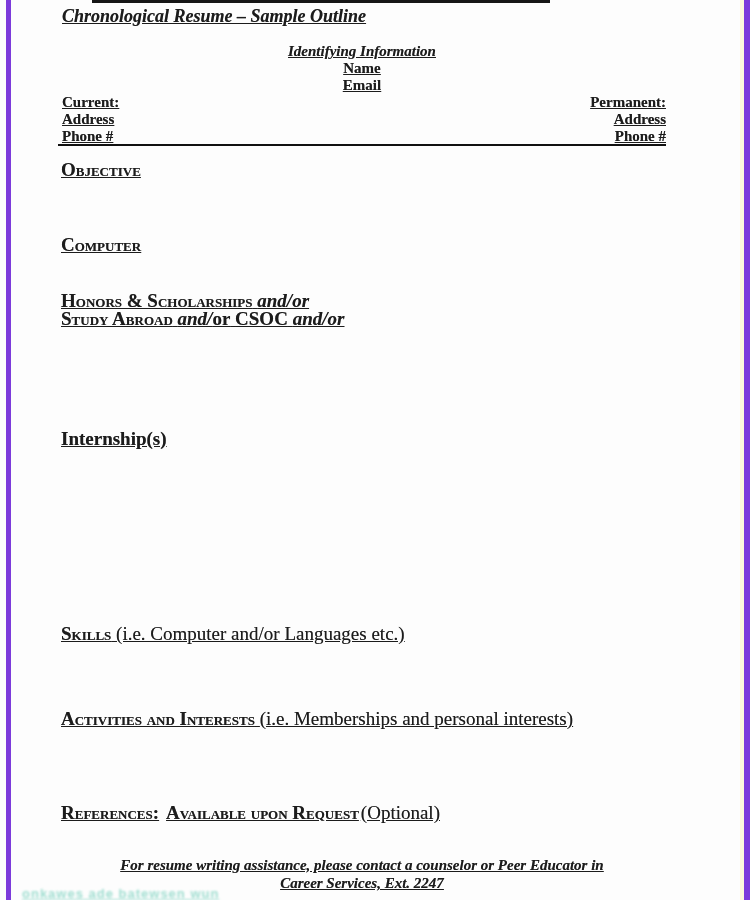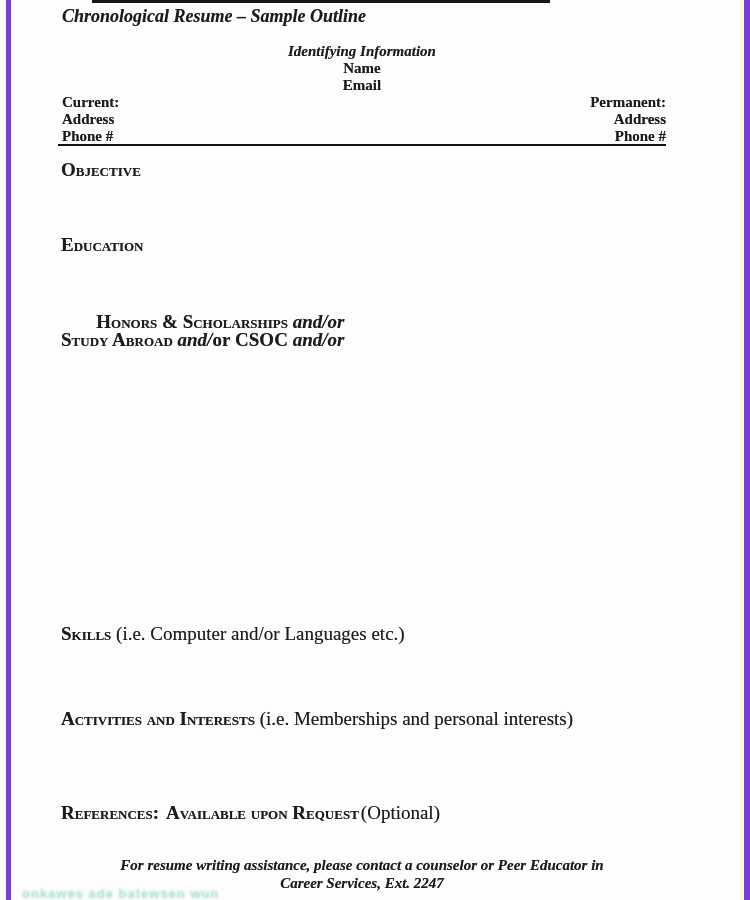--- a/index.html
+++ b/index.html
@@ -8,40 +8,40 @@
     background:#fdfdfd;
     font-family:"Liberation Serif","DejaVu Serif",serif;
     color:#1c1c1c;
   }
   .page{position:absolute;inset:0;}
   .stripe{position:absolute;top:0;bottom:0;}
   .stripe.left{left:6px;width:5px;background:#7c3bdb;}
   .stripe.right{left:744px;width:6px;background:#7c3bdb;}
   .cream{position:absolute;top:0;bottom:0;left:740px;width:4px;background:#fdf8dd;}
   .top-band{position:absolute;left:92px;top:0;width:458px;height:3px;background:#161616;}
-  .abs{position:absolute;}
+  .abs{position:absolute;text-decoration:underline;}
   .txt{text-shadow:0 0 .5px rgba(0,0,0,.5);}
   .title{left:62px;top:6px;font-size:18px;font-weight:bold;font-style:italic;}
   .center-band{left:58px;width:608px;text-align:center;font-size:15px;line-height:17px;}
   .id-heading{top:43px;font-weight:bold;font-style:italic;}
   .id-name{top:60px;font-weight:bold;}
   .id-email{top:77px;font-weight:bold;}
   .addr{top:94px;font-size:15px;line-height:17px;font-weight:bold;}
   .addr.leftcol{left:62px;text-align:left;}
   .addr.rightcol{left:58px;width:608px;text-align:right;}
   .divider{left:58px;top:144px;width:608px;height:2px;background:#111;}
   .sec{left:61px;font-size:19px;line-height:18px;}
   .sc{font-variant:small-caps;font-weight:bold;}
   .b{font-weight:bold;}
   .bi{font-weight:bold;font-style:italic;}
   .i{font-style:italic;}
   .note{font-weight:normal;}
   .sec-objective{top:161px;}
   .sec-education{top:236px;}
-  .sec-honors{top:313px;text-align:right;}
+  .sec-honors{top:292px;}
   .sec-experience{top:430px;}
   .sec-leadership{top:539px;}
   .sec-skills{top:625px;}
   .sec-activities{top:710px;}
   .sec-references{top:804px;}
   .ref-part2{margin-left:7px;}
   .ref-note{margin-left:2px;}
   .footer{left:58px;top:856px;width:608px;text-align:center;
     font-size:15px;line-height:18px;font-weight:bold;font-style:italic;}
   .watermark{left:22px;top:886px;font-family:"Liberation Sans","DejaVu Sans",sans-serif;
@@ -75,37 +75,40 @@
     <div>Phone #</div>
   </div>
 
   <div class="abs divider"></div>
 
   <div class="abs txt sec sec-objective">
     <span class="sc">Objective</span>
   </div>
 
   <div class="abs txt sec sec-education">
-    <span class="sc">Education</span>
+    <span class="sc">Computer</span>
   </div>
 
   <div class="abs txt sec sec-honors">
     <div>
       <span class="sc">Honors &amp; Scholarships</span>
       <span class="bi">and/or</span>
     </div>
     <div>
       <span class="sc">Study Abroad</span>
       <span class="bi">and/</span><span class="b">or</span>
       <span class="sc">CSOC</span>
       <span class="bi">and/or</span>
     </div>
   </div>
 
   <div class="abs txt sec sec-experience">
+    <div>
+      <span class="b">Internship(s)</span>
+    </div>
   </div>
 
 
   <div class="abs txt sec sec-skills">
     <span class="sc">Skills</span>
     <span class="note">(i.e. Computer and/or Languages etc.)</span>
   </div>
 
   <div class="abs txt sec sec-activities">
     <span class="sc">Activities and Interests</span>

